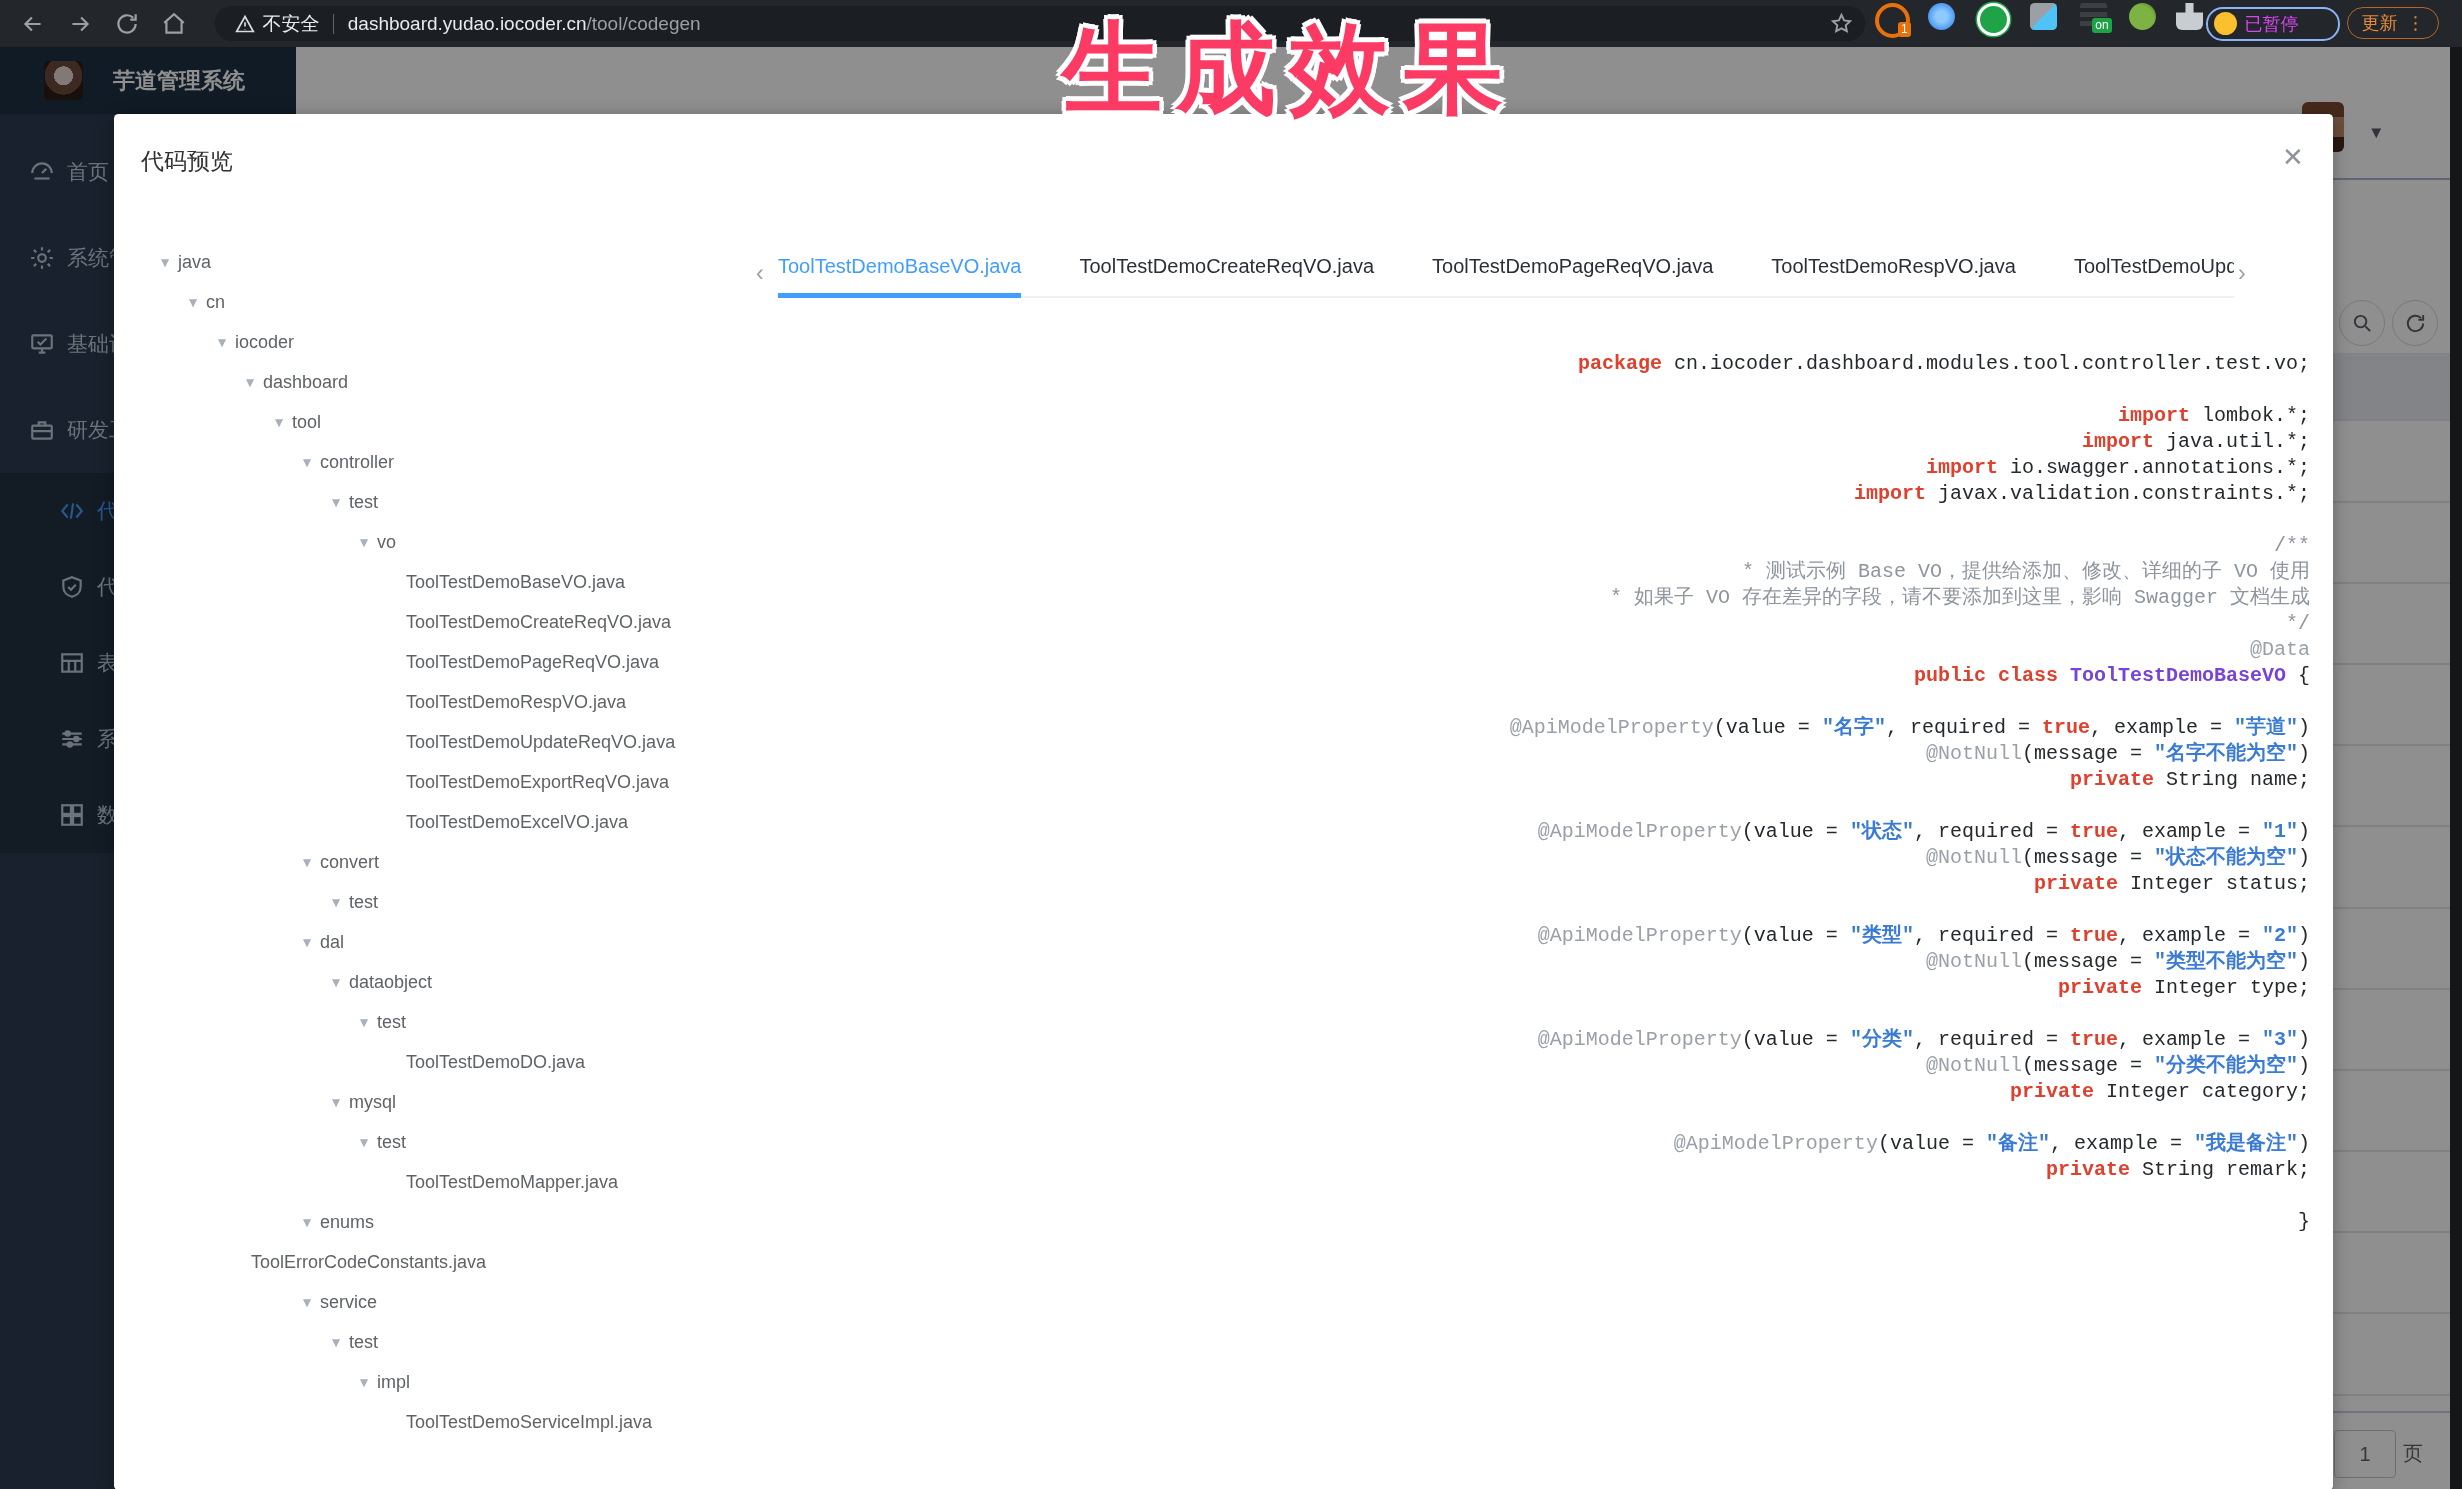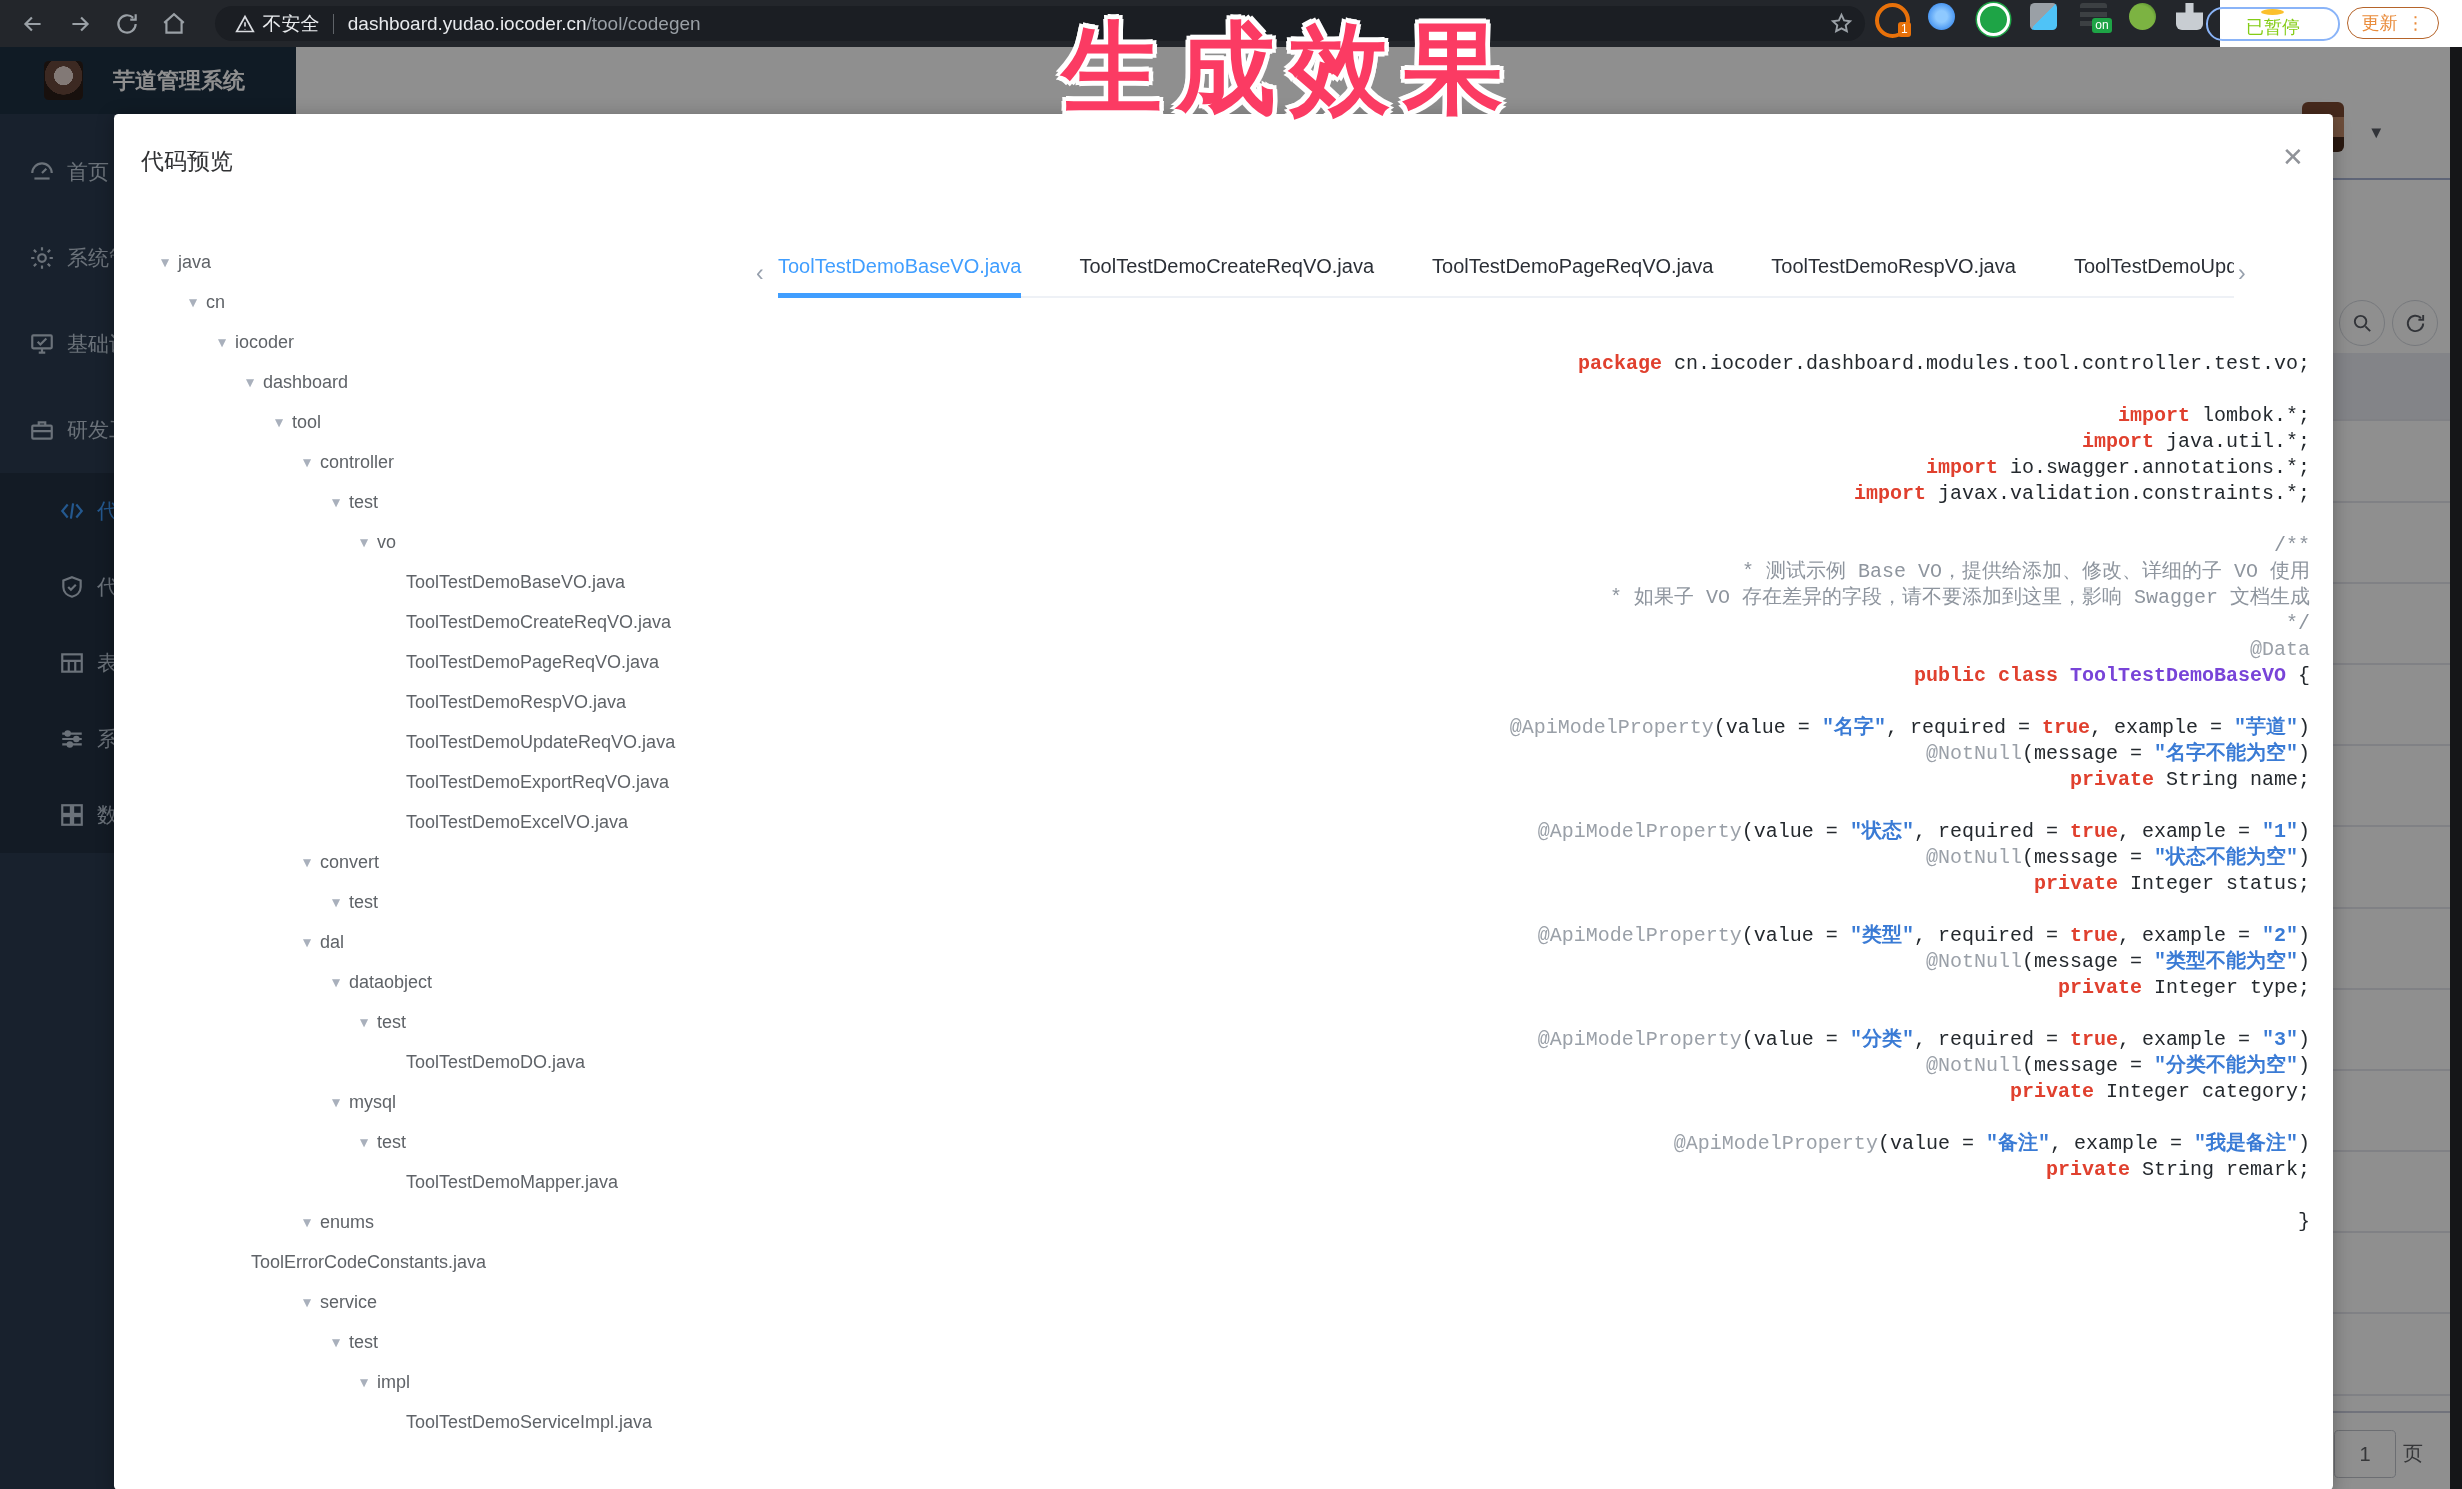--- a/index.html
+++ b/index.html
@@ -1,35 +1,35 @@
 <!DOCTYPE html>
 <html style="font-size:12px"><head>
 <meta charset="utf-8">
 <style>
   html,body{margin:0;padding:0;background:#000;}
   .stage{position:relative;width:2462px;height:1490px;overflow:hidden;background:#fff;
          font-family:"Liberation Sans",sans-serif;}
   
-  .browser{position:absolute;left:0;top:0;width:2220px;height:47px;background:#23262b;z-index:15;}
+  .browser{position:absolute;left:0;top:0;width:2462px;height:47px;background:#23262b;z-index:15;}
   .bicon{position:absolute;top:10.6px;width:26px;height:26px;color:#9aa0a6;}
   .bicon svg{width:100%;height:100%;}
   .urlbar{position:absolute;left:215px;top:6px;width:1650px;height:35px;background:#1b1e23;
           border-radius:17.4px;display:flex;align-items:center;color:#e8eaed;font-size:19px;}
   .warn{margin-left:20px;width:20px;height:20px;color:#dadce0;}
   .sec{margin-left:7.6px;color:#e8eaed;}
   .udiv{width:0.8px;height:20px;background:#5f6368;margin:0 13.7px;}
   .upath{color:#9aa0a6;}
   .ustar{margin-left:auto;margin-right:12px;width:23px;height:23px;color:#9aa0a6;}
   .extic{position:absolute;top:3px;width:27px;height:27px;border-radius:50%;}
   .badge{position:absolute;right:-4.6px;bottom:-3px;background:#e8710a;color:#fff;font-size:12px;
          border-radius:3px;padding:0 3px;line-height:15px;}
   .badge-on{background:#1ea446;}
   .pill{position:absolute;top:6.8px;height:30px;border-radius:16.7px;display:flex;align-items:center;
         font-size:18px;}
-  .pill-paused{left:2206px;width:130px;border:2.3px solid #8ab4f8;color:#84cc16;flex-direction:column;}
+  .pill-paused{left:2206px;width:130px;border:2.3px solid #8ab4f8;color:#d946ef;}
   .pemoji{width:23px;height:23px;border-radius:50%;background:#fbc02d;margin:0 7.6px 0 6px;}
   .pill-update{left:2347px;width:90px;border:1.5px solid #b5642a;color:#e98b3a;justify-content:center;}
   .pdots{margin-left:9px;color:#e98b3a;font-size:18px;letter-spacing:0;}
   
   .appheader{position:absolute;left:0;top:47px;width:2462px;height:67px;background:#fff;z-index:1;}
   .logo{position:absolute;left:0;top:47px;width:296px;height:67px;background:#1d3043;z-index:2;
         display:flex;align-items:center;}
   .logo-img{width:39px;height:39px;border-radius:4.6px;margin-left:44px;background:
             radial-gradient(circle at 50% 38%,#e8d8d2 0 30%,#6b4a3e 31% 60%,#2c1e18 61% 100%);}
   .logo-title{color:#fff;font-size:22px;font-weight:bold;margin-left:30px;}

